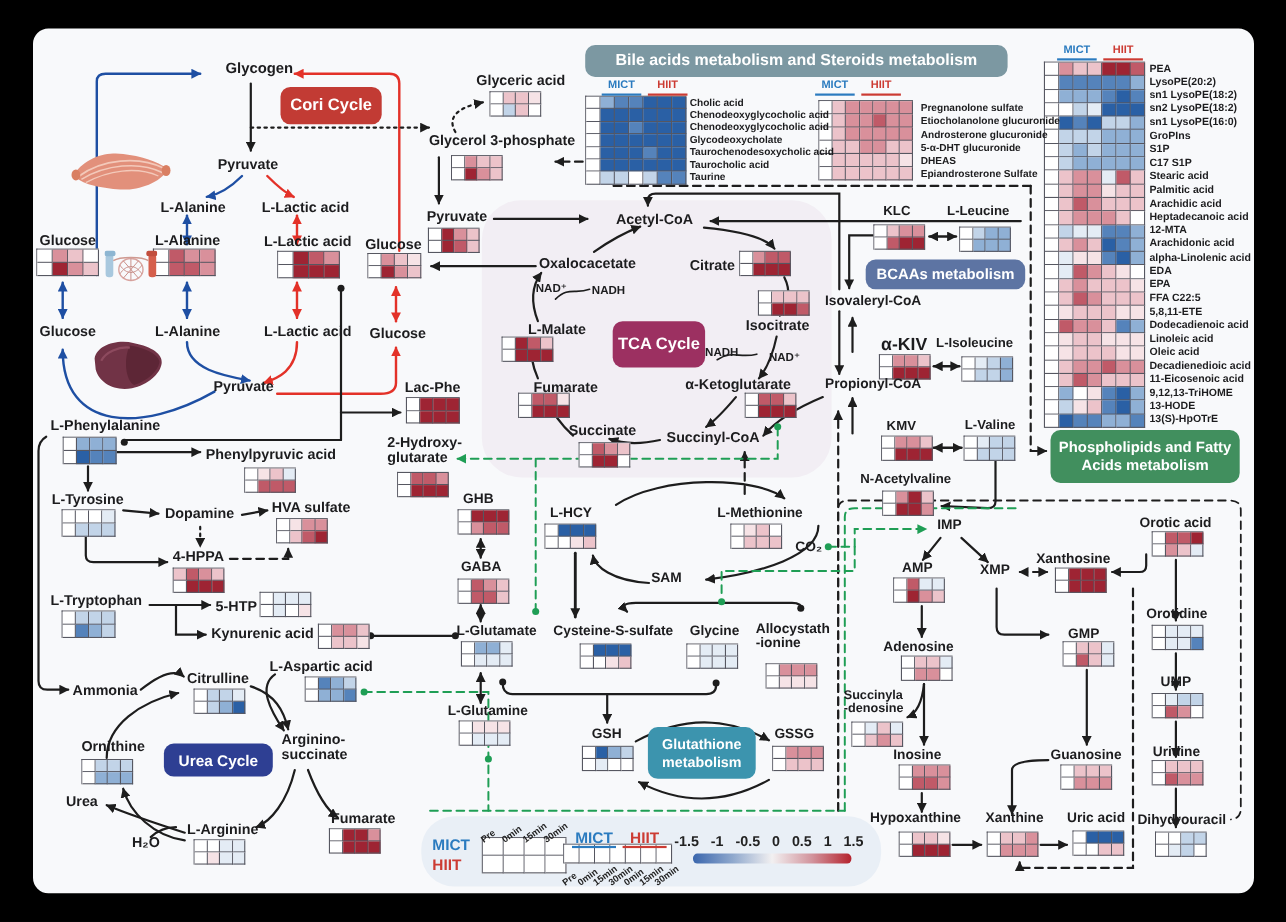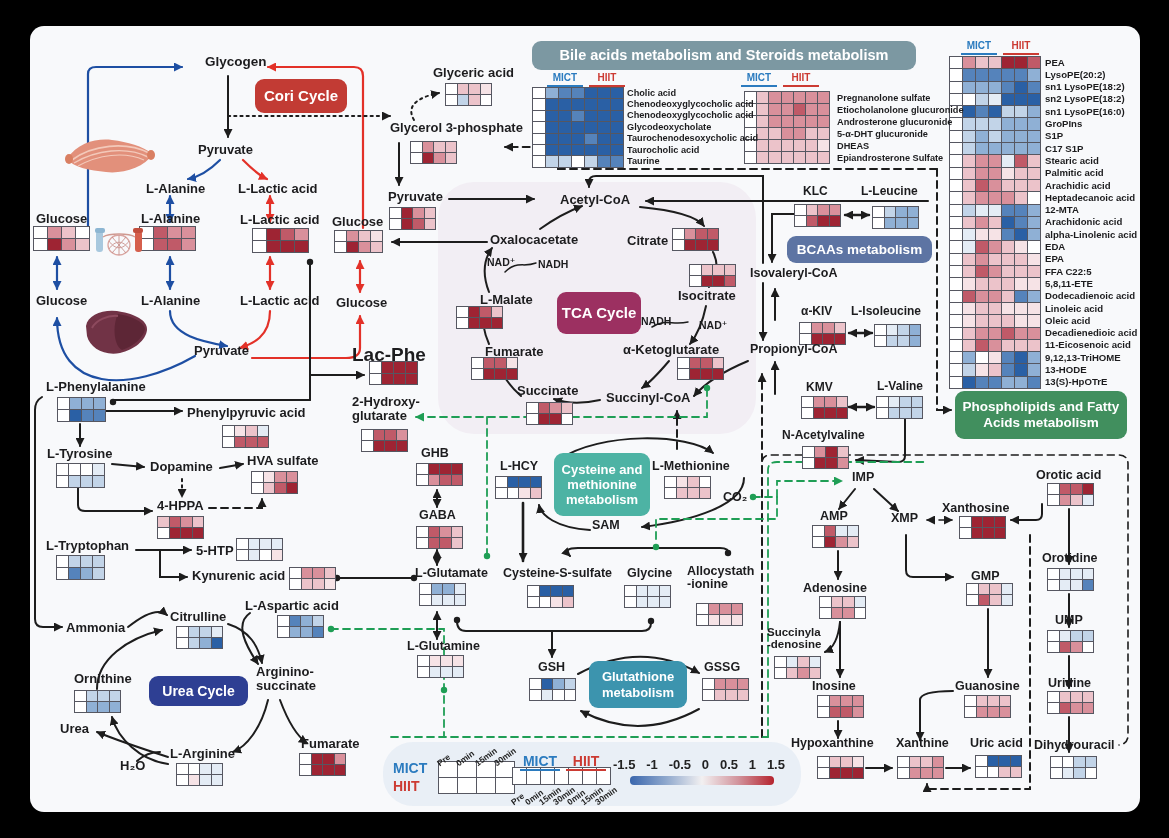--- a/index.html
+++ b/index.html
@@ -177,40 +177,37 @@
       <circle cx="457" cy="620" r="3.2" fill="#1d1d1d"></circle>
       <circle cx="651" cy="621" r="3.2" fill="#1d1d1d"></circle>
       <circle cx="728" cy="553" r="3.2" fill="#1d1d1d"></circle>
     </svg>
     <div class="pbox" style="position: absolute; left: 255px; top: 79px; width: 92px; height: 34px; background: rgb(194, 59, 52); font-size: 15px;">Cori Cycle</div>
     <div class="pbox" style="position: absolute; left: 532px; top: 41px; width: 384px; height: 29px; background: rgb(124, 152, 162); font-size: 14.5px;">Bile acids metabolism and Steroids metabolism</div>
     <div class="pbox" style="position: absolute; left: 557px; top: 292px; width: 84px; height: 42px; background: rgb(156, 48, 97); font-size: 15px;">TCA Cycle</div>
     <div class="pbox" style="position: absolute; left: 787px; top: 236px; width: 145px; height: 27px; background: rgb(93, 116, 163); font-size: 13.5px;">BCAAs metabolism</div>
     <div class="pbox" style="position: absolute; left: 955px; top: 391px; width: 172px; height: 48px; background: rgb(65, 143, 94); font-size: 13.5px;">Phospholipids and
 Fatty Acids metabolism</div>
-    <div class="pbox" style="position: absolute; left: 554px; top: 453px; width: 96px; height: 63px; background: rgb(77, 179, 164); font-size: 13px;">Cysteine and
-methionine
-metabolism</div>
     <div class="pbox" style="position: absolute; left: 589px; top: 661px; width: 98px; height: 47px; background: rgb(60, 148, 174); font-size: 13px;">Glutathione
 metabolism</div>
     <div class="pbox" style="position: absolute; left: 149px; top: 676px; width: 99px; height: 30px; background: rgb(46, 63, 147); font-size: 14px;">Urea Cycle</div>
     <div class="node" style="position: absolute; left: 205px; top: 55px; font-size: 13.5px;">Glycogen</div>
     <div class="node" style="position: absolute; left: 198px; top: 143px; font-size: 13px;">Pyruvate</div>
     <div class="node" style="position: absolute; left: 146px; top: 182px; font-size: 13px;">L-Alanine</div>
     <div class="node" style="position: absolute; left: 238px; top: 182px; font-size: 13px;">L-Lactic acid</div>
     <div class="node" style="position: absolute; left: 36px; top: 212px; font-size: 13px;">Glucose</div>
     <div class="node" style="position: absolute; left: 141px; top: 212px; font-size: 13px;">L-Alanine</div>
     <div class="node" style="position: absolute; left: 240px; top: 213px; font-size: 13px;">L-Lactic acid</div>
     <div class="node" style="position: absolute; left: 332px; top: 215px; font-size: 13px;">Glucose</div>
     <div class="node" style="position: absolute; left: 36px; top: 294px; font-size: 13px;">Glucose</div>
     <div class="node" style="position: absolute; left: 141px; top: 294px; font-size: 13px;">L-Alanine</div>
     <div class="node" style="position: absolute; left: 240px; top: 294px; font-size: 13px;">L-Lactic acid</div>
     <div class="node" style="position: absolute; left: 336px; top: 296px; font-size: 13px;">Glucose</div>
     <div class="node" style="position: absolute; left: 194px; top: 344px; font-size: 13px;">Pyruvate</div>
-    <div class="node" style="position: absolute; left: 352px; top: 345px; font-size: 19px;">Lac-Phe</div>
+    <div class="node" style="position: absolute; left: 368px; top: 345px; font-size: 13px;">Lac-Phe</div>
     <div class="node" style="position: absolute; left: 433px; top: 66px; font-size: 13px;">Glyceric acid</div>
     <div class="node" style="position: absolute; left: 390px; top: 121px; font-size: 13px;">Glycerol 3-phosphate</div>
     <div class="node" style="position: absolute; left: 388px; top: 190px; font-size: 13px;">Pyruvate</div>
     <div class="node" style="position: absolute; left: 560px; top: 193px; font-size: 13px;">Acetyl-CoA</div>
     <div class="node" style="position: absolute; left: 490px; top: 233px; font-size: 13px;">Oxalocacetate</div>
     <div class="node" style="position: absolute; left: 627px; top: 234px; font-size: 13px;">Citrate</div>
     <div class="node" style="position: absolute; left: 487px; top: 257px; font-size: 10.5px;">NAD⁺</div>
     <div class="node" style="position: absolute; left: 538px; top: 259px; font-size: 10.5px;">NADH</div>
     <div class="node" style="position: absolute; left: 678px; top: 289px; font-size: 13px;">Isocitrate</div>
     <div class="node" style="position: absolute; left: 480px; top: 293px; font-size: 13px;">L-Malate</div>
@@ -218,21 +215,21 @@
     <div class="node" style="position: absolute; left: 699px; top: 320px; font-size: 10.5px;">NAD⁺</div>
     <div class="node" style="position: absolute; left: 623px; top: 343px; font-size: 13px;">α-Ketoglutarate</div>
     <div class="node" style="position: absolute; left: 485px; top: 345px; font-size: 13px;">Fumarate</div>
     <div class="node" style="position: absolute; left: 517px; top: 384px; font-size: 13px;">Succinate</div>
     <div class="node" style="position: absolute; left: 606px; top: 391px; font-size: 13px;">Succinyl-CoA</div>
     <div class="node" style="position: absolute; left: 352px; top: 395px; font-size: 13px;">2-Hydroxy-
 glutarate</div>
     <div class="node" style="position: absolute; left: 803px; top: 185px; font-size: 12px;">KLC</div>
     <div class="node" style="position: absolute; left: 861px; top: 185px; font-size: 12px;">L-Leucine</div>
     <div class="node" style="position: absolute; left: 750px; top: 267px; font-size: 12.5px;">Isovaleryl-CoA</div>
-    <div class="node" style="position: absolute; left: 801px; top: 305px; font-size: 12px;">α-KIV</div>
+    <div class="node" style="position: absolute; left: 801px; top: 305px; font-size: 16px;">α-KIV</div>
     <div class="node" style="position: absolute; left: 851px; top: 305px; font-size: 12px;">L-Isoleucine</div>
     <div class="node" style="position: absolute; left: 750px; top: 343px; font-size: 12.5px;">Propionyl-CoA</div>
     <div class="node" style="position: absolute; left: 806px; top: 381px; font-size: 12px;">KMV</div>
     <div class="node" style="position: absolute; left: 877px; top: 380px; font-size: 12px;">L-Valine</div>
     <div class="node" style="position: absolute; left: 782px; top: 429px; font-size: 12px;">N-Acetylvaline</div>
     <div class="node" style="position: absolute; left: 46px; top: 380px; font-size: 13px;">L-Phenylalanine</div>
     <div class="node" style="position: absolute; left: 187px; top: 406px; font-size: 13px;">Phenylpyruvic acid</div>
     <div class="node" style="position: absolute; left: 47px; top: 447px; font-size: 13px;">L-Tyrosine</div>
     <div class="node" style="position: absolute; left: 150px; top: 460px; font-size: 13px;">Dopamine</div>
     <div class="node" style="position: absolute; left: 247px; top: 454px; font-size: 13px;">HVA sulfate</div>

